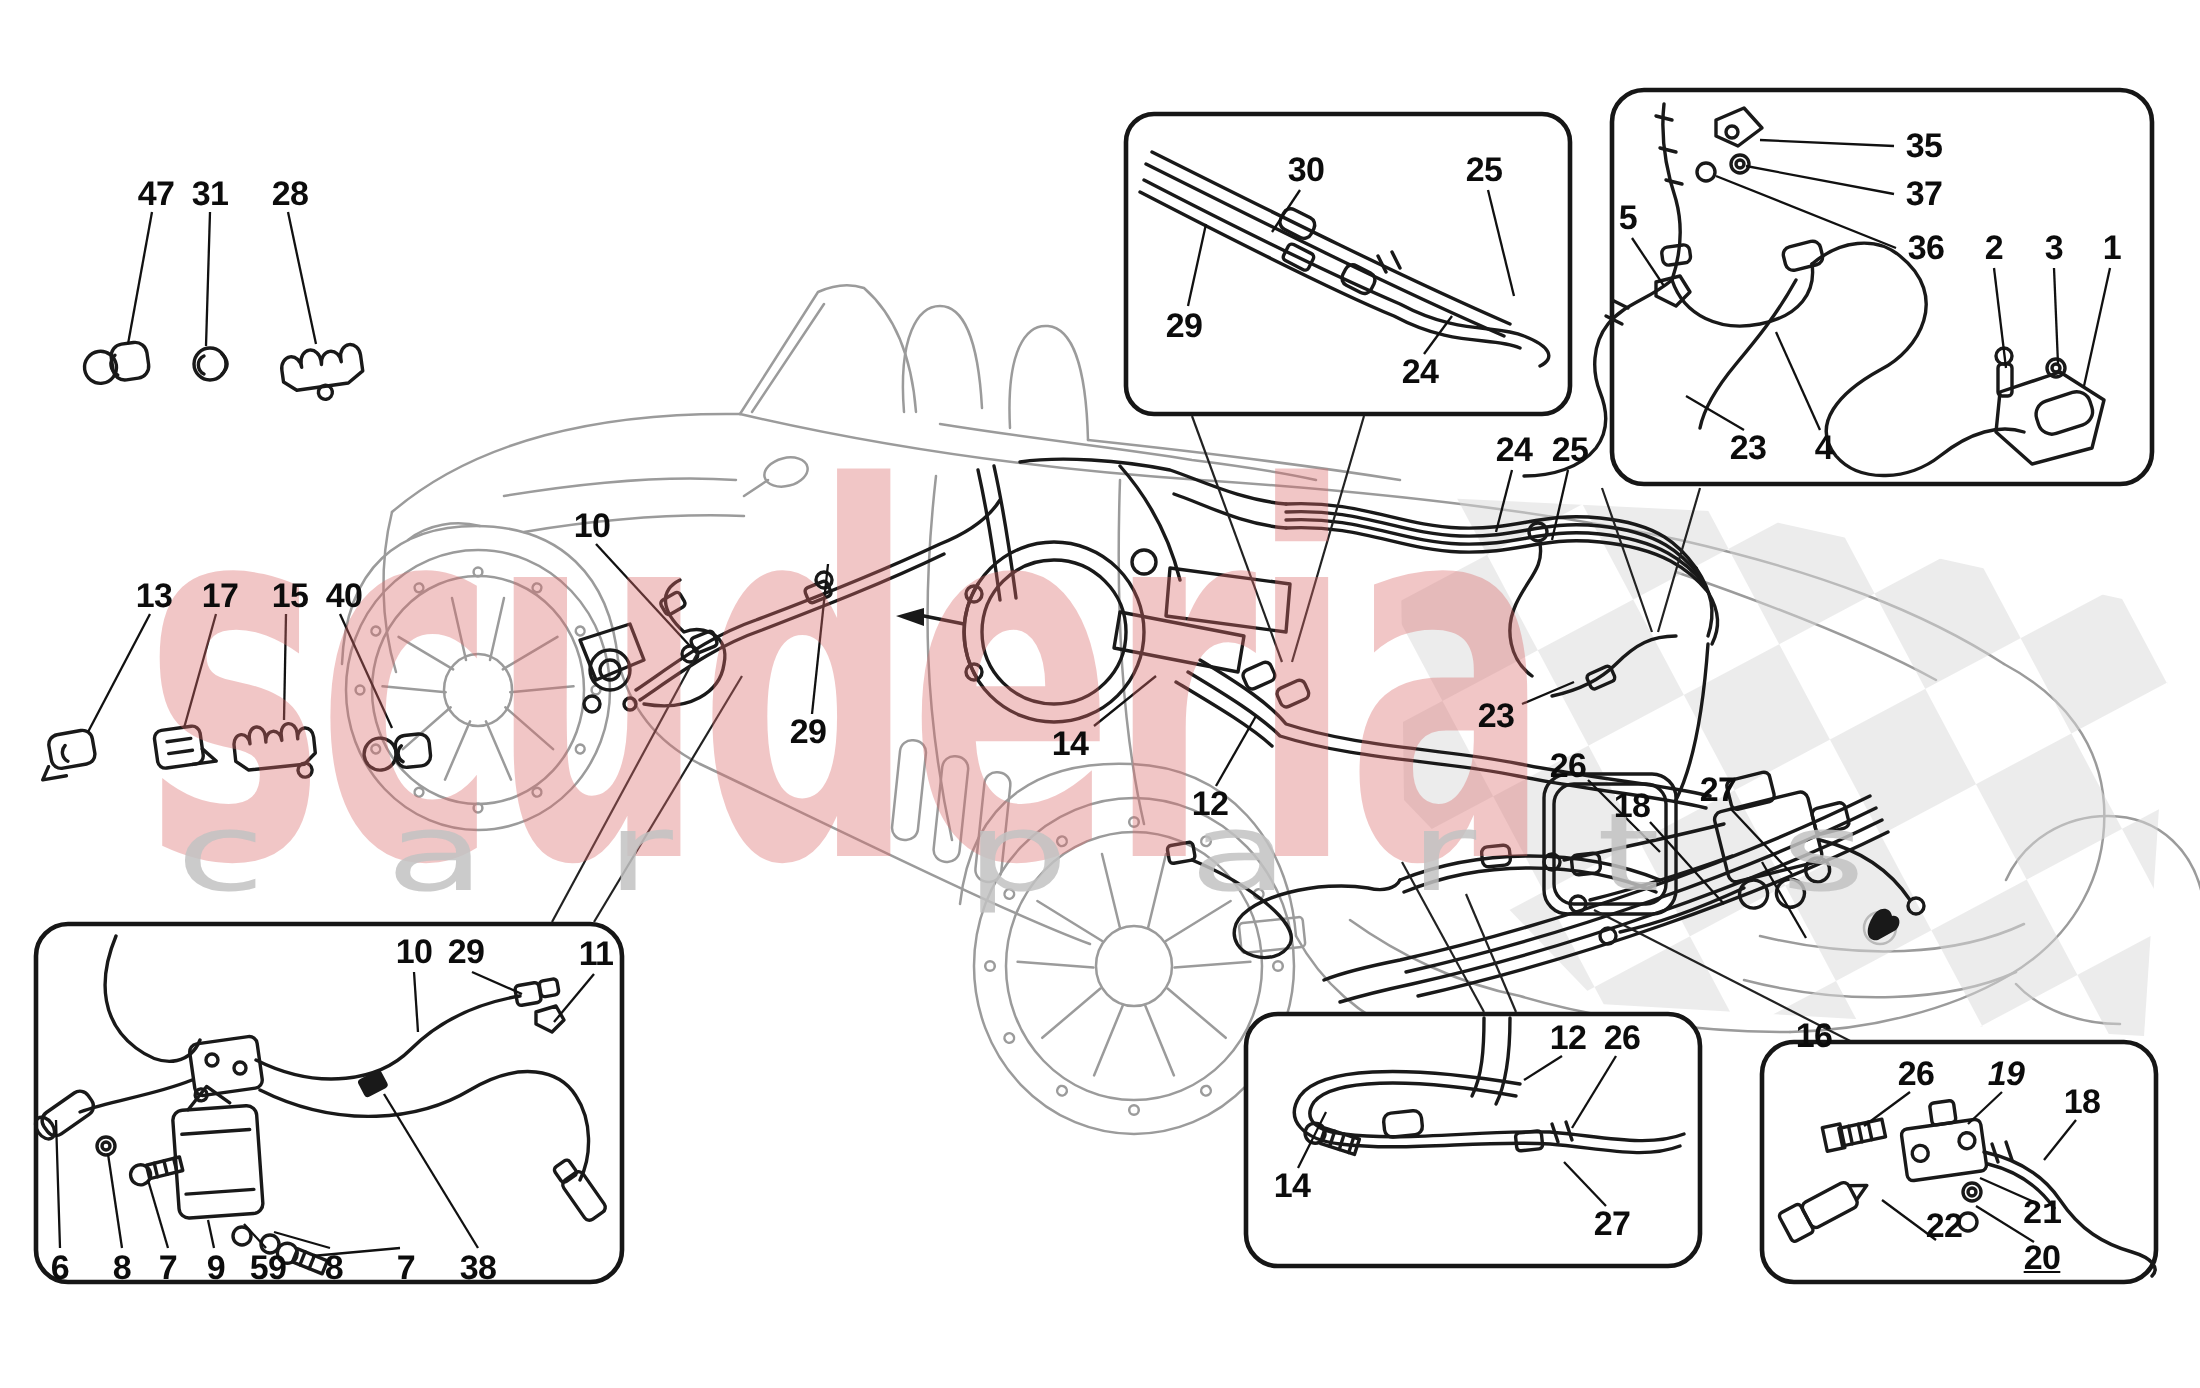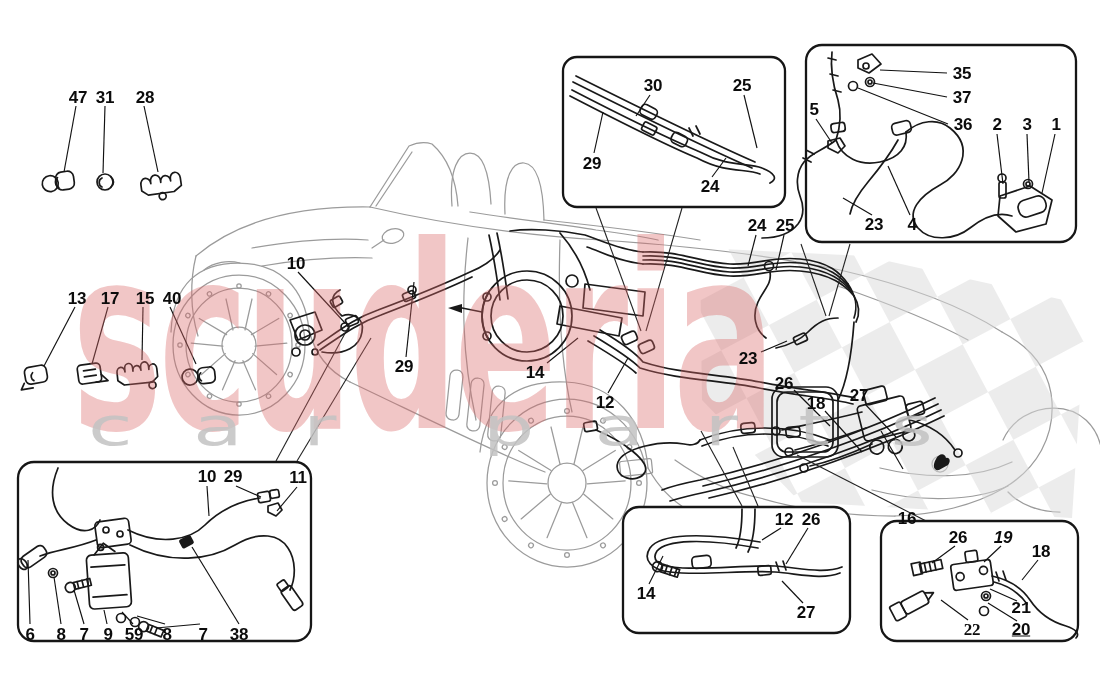--- a/index.html
+++ b/index.html
@@ -526,17 +526,17 @@
       <div class="callout" style="left: 203px; top: 634px;">7</div>
       <div class="callout" style="left: 239px; top: 634px; text-align: right;">38</div>
       <div class="callout" style="left: 784px; top: 519px;">12</div>
       <div class="callout" style="left: 811px; top: 519px;">26</div>
       <div class="callout" style="left: 646px; top: 593px;">14</div>
       <div class="callout" style="left: 806px; top: 612px;">27</div>
       <div class="callout" style="left: 958px; top: 537px;">26</div>
       <div class="callout" style="left: 1003px; top: 537px; font-style: italic;">19</div>
       <div class="callout" style="left: 1041px; top: 551px;">18</div>
       <div class="callout" style="left: 1021px; top: 608px; font-family: Liberation Mono, monospace;">21</div>
-      <div class="callout" style="left: 972px; top: 629px; font-family: Liberation Serif, serif;">22</div>
+      <div class="callout" style="left: 972px; top: 613px;">22</div>
       <div class="callout" style="left: 1021px; top: 629px; text-decoration: underline;">20</div>
     </div>
 
 </div>
 
 </body></html>

